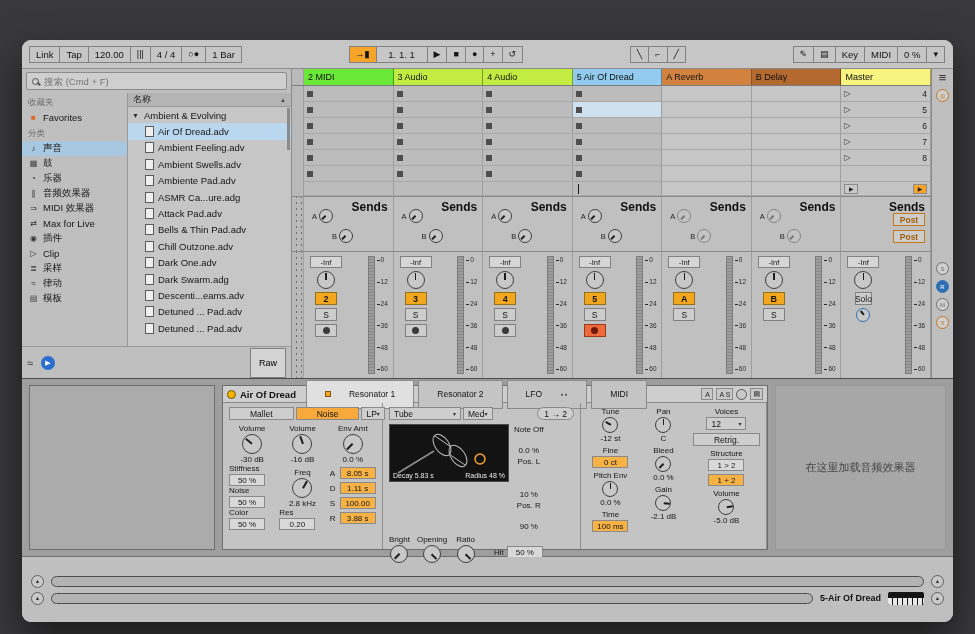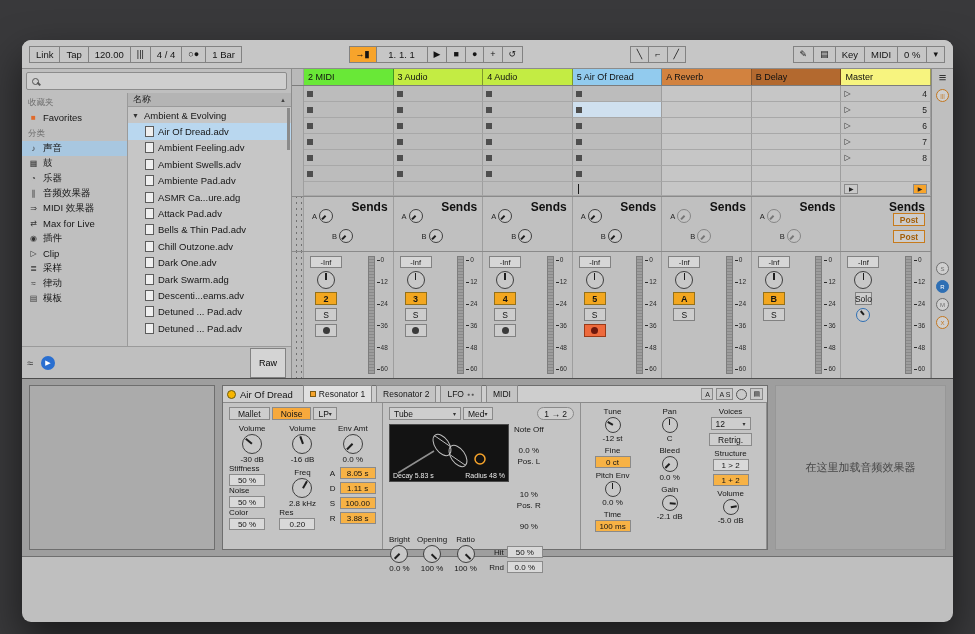--- a/index.html
+++ b/index.html
@@ -109,33 +109,33 @@
   .railcirc.gray{border-color:#6f6f6f;color:#6f6f6f}
   .railcirc.bluef{border-color:#2e6fb4;background:#2e6fb4;color:#fff}
   .railgap{flex:0 0 150px}
   
   .deck{flex:0 0 178px;background:#9e9e9e;display:flex;gap:7px;padding:6px 7px;border-bottom:1px solid #6f6f6f;min-height:0}
   .clip-panel{width:186px;background:#ababab;border:1px solid #6e6e6e;flex:0 0 auto}
   .device{width:546px;background:#c4c4c4;border:1px solid #6e6e6e;display:flex;flex-direction:column;flex:0 0 auto;min-height:0}
   .fxdrop{flex:1;background:#a7a7a7;display:flex;align-items:center;justify-content:center;font-size:11px;color:#474747;border:1px solid #979797}
   .dev-title{height:17px;background:#cecece;border-bottom:1px solid #8a8a8a;display:flex;align-items:center;gap:4px;padding:0 4px;flex:0 0 auto}
   .dev-led{width:9px;height:9px;border-radius:50%;background:#f7b500;border:1px solid #6a5a10;flex:0 0 auto}
-  .dev-name{font-size:9.5px;font-weight:normal;color:#111;margin-right:6px;white-space:nowrap}
-  .dtab{height:18px;border:1px solid #8a8a8a;background:#c4c4c4;font-size:8.5px;color:#141414;display:flex;align-items:center;gap:3px;padding:0 6px;white-space:nowrap}
+  .dev-name{font-size:9.5px;font-weight:bold;color:#111;margin-right:6px;white-space:nowrap}
+  .dtab{height:29px;border:1px solid #8a8a8a;background:#c4c4c4;font-size:8.5px;color:#141414;display:flex;align-items:center;gap:18px;padding:0 18px;white-space:nowrap}
   .dtab.on{background:#e0e0e0}
   .tableled{width:6px;height:6px;background:#f7a42b;border:1px solid #7c5a12}
   .tabdots{font-size:5px;letter-spacing:1px;color:#555}
   .dtabs-right{margin-left:auto;display:flex;gap:3px;align-items:center}
   .miniico{height:12px;min-width:12px;border:1px solid #8a8a8a;background:#c9c9c9;font-size:7px;display:flex;align-items:center;justify-content:center;padding:0 2px;color:#222}
   .circico{width:11px;height:11px;border-radius:50%;border:1.5px solid #555;background:#c9c9c9}
   .dev-body{flex:1;display:flex;min-height:0}
   .dev-panel{padding:4px 6px;border-right:1px solid #8f8f8f;display:flex;flex-direction:column;min-width:0}
   .exc{width:160px}.resn{width:198px}.outp{flex:1}
   .dev-toprow{display:flex;gap:2px;margin-bottom:4px;align-items:center}
-  .dbtn{height:13px;border:1px solid #8a8a8a;background:#cecece;font-size:8.5px;color:#141414;padding:0 8px;display:flex;align-items:center}
+  .dbtn{height:13px;border:1px solid #8a8a8a;background:#cecece;font-size:8.5px;color:#141414;padding:0 20px;display:flex;align-items:center}
   .dbtn.on{background:#f7a93c}
   .dbtn.pill{border-radius:7px;padding:0 6px}
   .dsel{height:13px;border:1px solid #8a8a8a;background:#cecece;font-size:8.5px;color:#141414;padding:0 4px;display:flex;align-items:center;gap:0}
   .dd{font-size:6px;color:#333}
   .dlab{font-size:8px;color:#161616;text-align:center;white-space:nowrap}
   .dval{font-size:8px;color:#161616;text-align:center;white-space:nowrap}
   .vbox{height:12px;min-width:36px;border:1px solid #8a8a8a;background:#d9d9d9;font-size:8px;color:#141414;display:flex;align-items:center;justify-content:center;padding:0 2px;white-space:nowrap}
   .vbox.orange{background:#f7b245}
   .param{display:flex;flex-direction:column;align-items:center;gap:1px}
   .exc-grid{display:grid;grid-template-columns:1fr 1fr 1fr;gap:2px 4px;align-items:start}
@@ -204,20 +204,21 @@
       <div class="tbox">0 %</div>
       <div class="tbox glyph">▾</div>
     </div>
   </div>
 
   <div class="main">
 
     <div class="browser">
       <div class="search">
         <span class="mag"></span>
+        <input placeholder="搜索 (Cmd + F)" style="">
       </div>
       <div class="browser-body">
         <div class="cats">
             <div class="cat-header">收藏夹</div>
             <div class="cat-item">
               <div class="cat-icon" style="color: rgb(224, 106, 43);">■</div>
               <div class="cat-label">Favorites</div>
             </div>
             <div class="cat-header">分类</div>
             <div class="cat-item sel">
@@ -960,14 +961,30 @@
           </div>
         </div>
       </div>
     </div>
 
     <div class="fxdrop">
       <span>在这里加载音频效果器</span>
     </div>
   </div>
 
+  <div class="statusbar">
+    <div class="srow2">
+      <div class="circlebtn">▲</div>
+      <div class="hbar"></div>
+      <div class="circlebtn">▲</div>
+    </div>
+    <div class="srow2">
+      <div class="circlebtn">▲</div>
+      <div class="hbar"></div>
+      <div class="seltrack">5-Air Of Dread</div>
+      <div class="kbicon">
+          <i></i>
+        </div>
+      <div class="circlebtn">▲</div>
+    </div>
+  </div>
 
 </div>
 
 </body></html>

